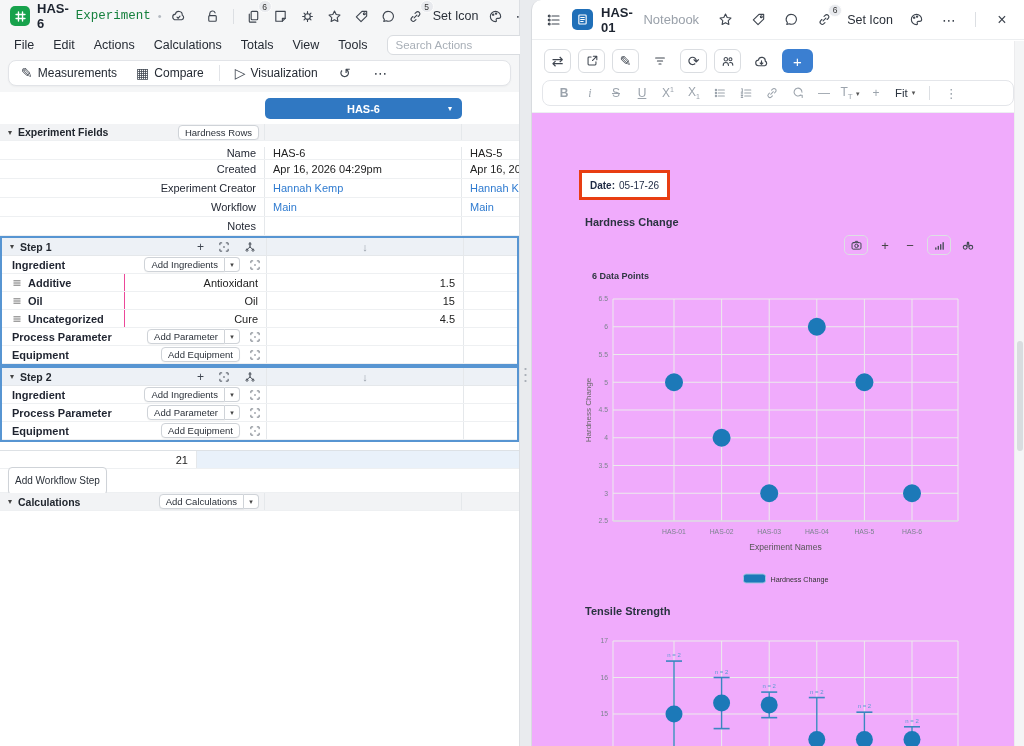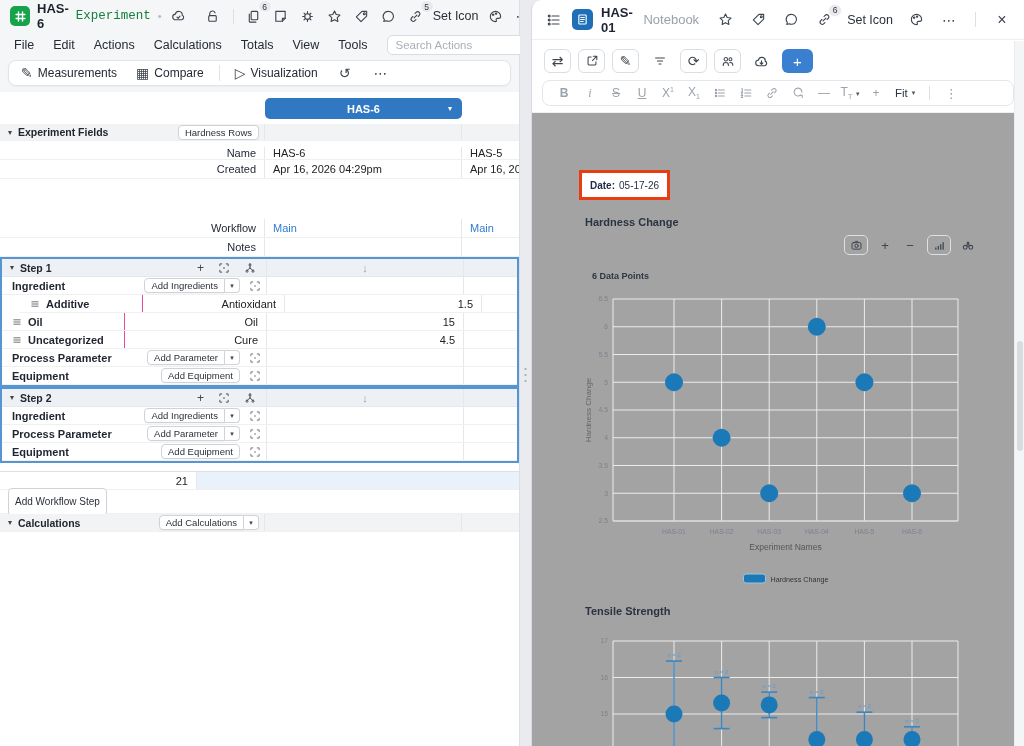--- a/index.html
+++ b/index.html
@@ -96,21 +96,21 @@
   .sq.noborder{ border:none; }
   .sq.blue{ background:var(--plus-blue,#3b7fd1); border:none; width:31px;}
   .sq.blue .glyph{ color:#fff; font-size:15px;}
   .tb2wrap{ padding:3px 10px 0; }
   .tb2{ height:26px; border:1px solid #e4e6ea; border-radius:8px; display:flex; align-items:center; padding:0 8px;}
   .fmt{ width:26px; text-align:center; color:#9ba3ac; font-size:12px; cursor:pointer; flex:none;}
   .fmt sup,.fmt sub{ font-size:7px; }
   .fmt.dark{ color:#2b3440; width:auto; padding:0 6px; font-size:11.5px; display:flex; align-items:center; gap:4px;}
   .fmt .tcaret{ font-size:7px; color:#555;}
   .tb2 .vdiv{ height:14px; margin:0 8px;}
-  .doc{ position:absolute; top:112px; left:0; right:10px; bottom:0; border-top:1px solid #edeff2; overflow:hidden; background:#a3a3a3;}
+  .doc{ position:absolute; top:112px; left:0; right:10px; bottom:0; border-top:1px solid #edeff2; overflow:hidden; background:#f0abfc;}
   .datebox{ position:absolute; left:47px; top:57px; height:30px; border:3px solid var(--date-red,#e83d12);
             display:flex; align-items:center; gap:4px; padding:0 8px; font-size:10px; color:#1e2a44; background:#fff;}
   .datebox b{ font-weight:bold; }
   .doc-h{ position:absolute; font-size:11px; font-weight:bold; color:#2a3340;}
   .chart-tools{ position:absolute; top:122px; right:38px; display:flex; align-items:center; gap:9px; color:#555;}
   .ct-box{ width:24px; height:20px; border:1px solid #dcdfe3; border-radius:5px; display:flex; align-items:center; justify-content:center;}
   .ct-plain{ width:16px; display:flex; align-items:center; justify-content:center; font-size:13px; color:#444;}
   .doc-sub{ position:absolute; left:60px; top:158px; font-size:9px; font-weight:bold; color:#2f3742;}
   .chart-svg{ position:absolute; left:50px; }
   .scrollbar{ position:absolute; top:41px; right:0; bottom:0; width:10px; background:#f4f5f6; border-left:1px solid #ececee;}
@@ -257,21 +257,32 @@
           <div class="c-label">
             <span class="r-label">Created</span>
           </div>
           <div class="c-v6">
             <span class="cellv">Apr 16, 2026 04:29pm</span>
           </div>
           <div class="c-v5">
             <span class="cellv">Apr 16, 20</span>
           </div>
         </div>
-        <div class="trow" style="height: 19px; margin-top: 40px;">
+        <div class="trow" style="height: 19px;">
+          <div class="c-label">
+            <span class="r-label">Experiment Creator</span>
+          </div>
+          <div class="c-v6">
+            <span class="cellv link">Hannah Kemp</span>
+          </div>
+          <div class="c-v5">
+            <span class="cellv link">Hannah K</span>
+          </div>
+        </div>
+        <div class="trow" style="height: 19px;">
           <div class="c-label">
             <span class="r-label">Workflow</span>
           </div>
           <div class="c-v6">
             <span class="cellv link">Main</span>
           </div>
           <div class="c-v5">
             <span class="cellv link">Main</span>
           </div>
         </div>
@@ -332,21 +343,21 @@
                     <path d="M13.5 11v2.5H11"></path>
                     <path d="M5 13.5H2.5V11"></path>
                     <path d="M7.2 8h1.6"></path>
                   </svg>
                 </span>
               </span>
             </div>
             <div class="c-v6"></div>
             <div class="c-v5"></div>
           </div>
-          <div class="trow" style="height: 18px; margin-left: 18px;">
+          <div class="trow" style="height: 18px;">
             <div class="c-label">
               <div class="sub1">
                 <svg viewBox="0 0 16 16" width="10" height="10" class="ic" style="stroke: rgb(68, 68, 68);">
                   <path d="M3 4.5h10M3 8h10M3 11.5h10"></path>
                 </svg>
                 <span>Additive</span>
               </div>
               <div class="sub2">Antioxidant</div>
             </div>
             <div class="c-v6">

